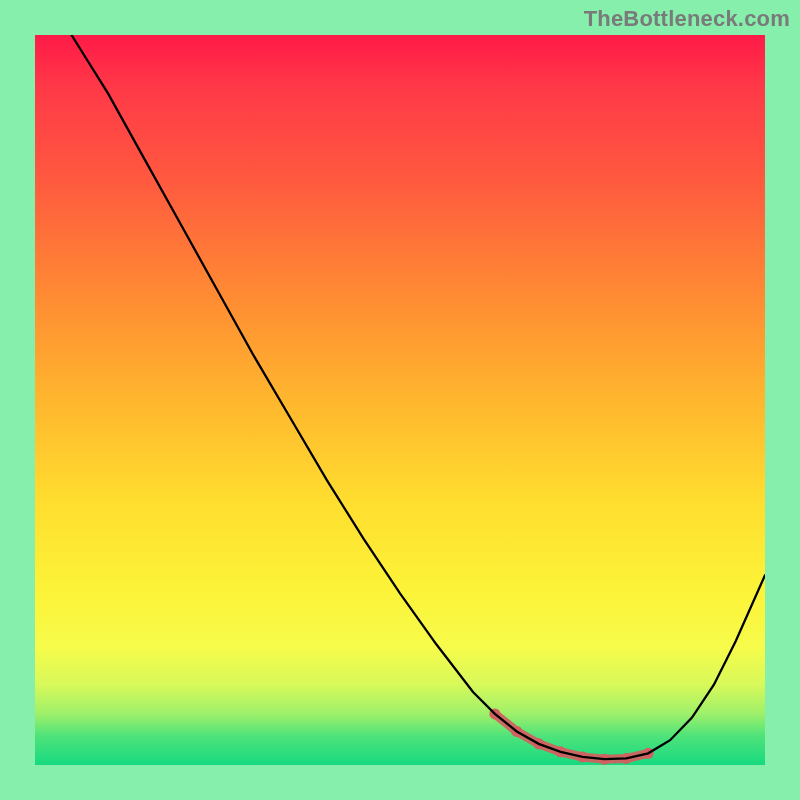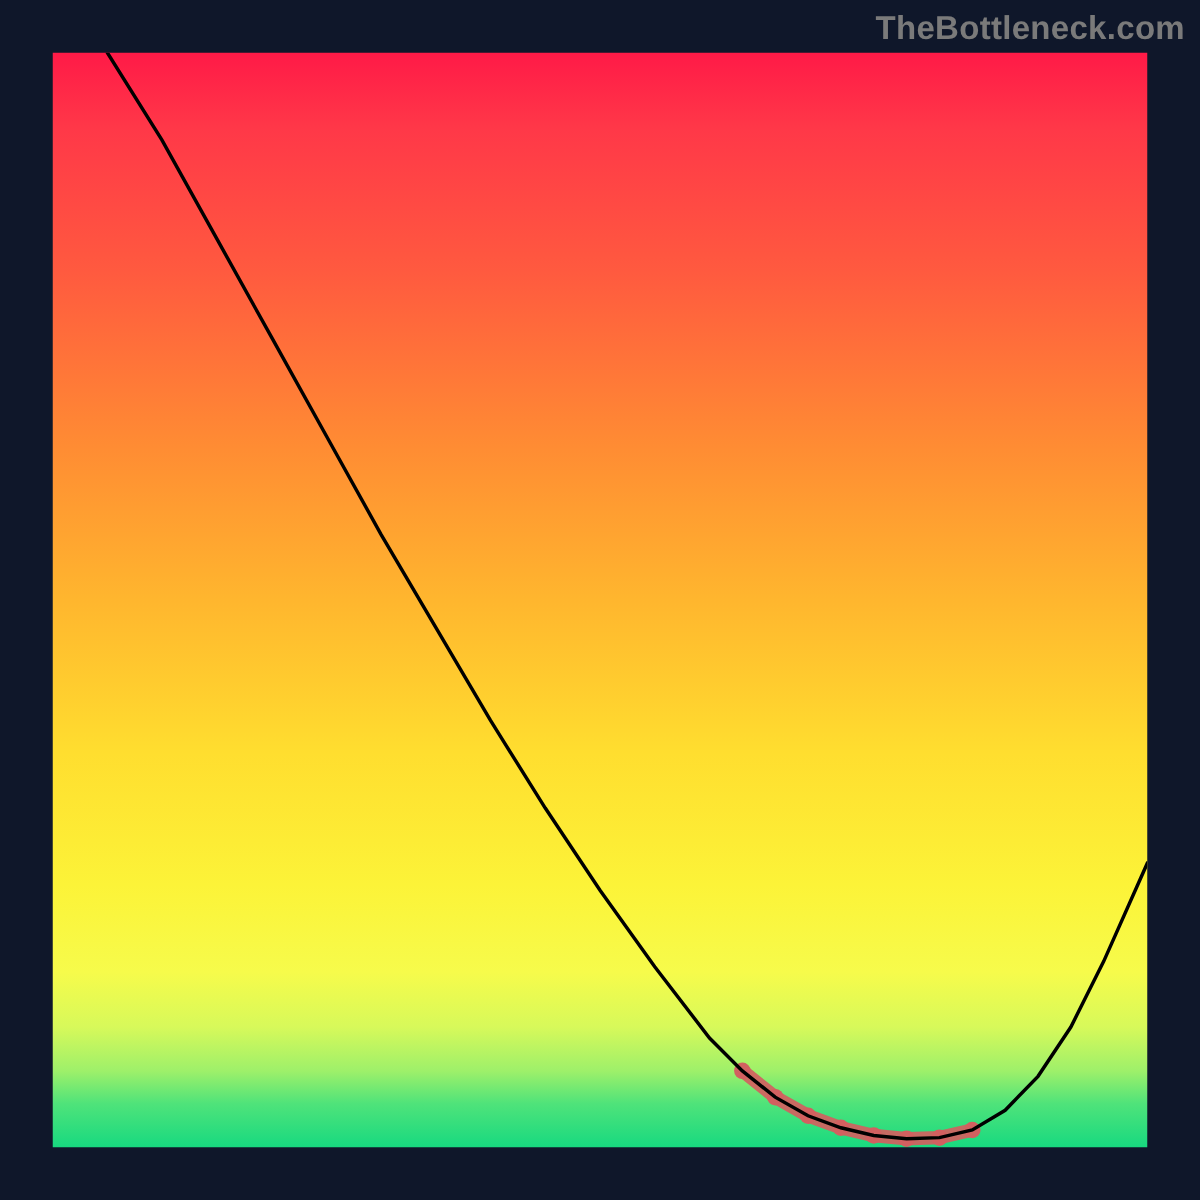--- a/index.html
+++ b/index.html
@@ -8,21 +8,21 @@
     width: 800px;
     height: 800px;
     background: #000;
     overflow: hidden;
     font-family: Arial, Helvetica, sans-serif;
   }
   .stage {
     position: relative;
     width: 800px;
     height: 800px;
-    background: #0f172a;
+    background: #86efac;
   }
   .watermark {
     position: absolute;
     top: 6px;
     right: 10px;
     font-size: 22px;
     font-weight: 600;
     color: #7a7a7a;
     letter-spacing: 0.2px;
     z-index: 5;

